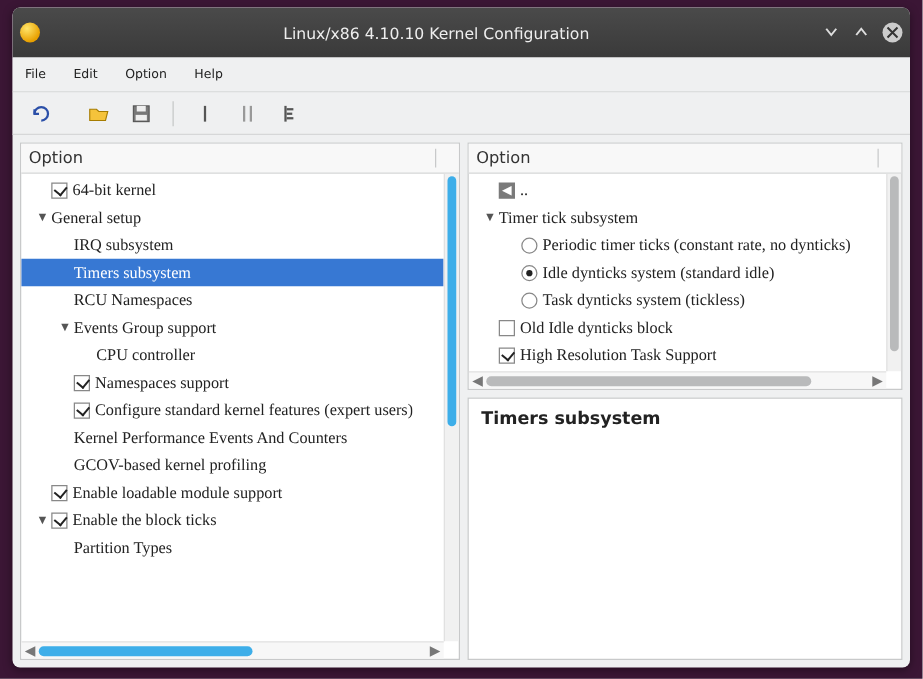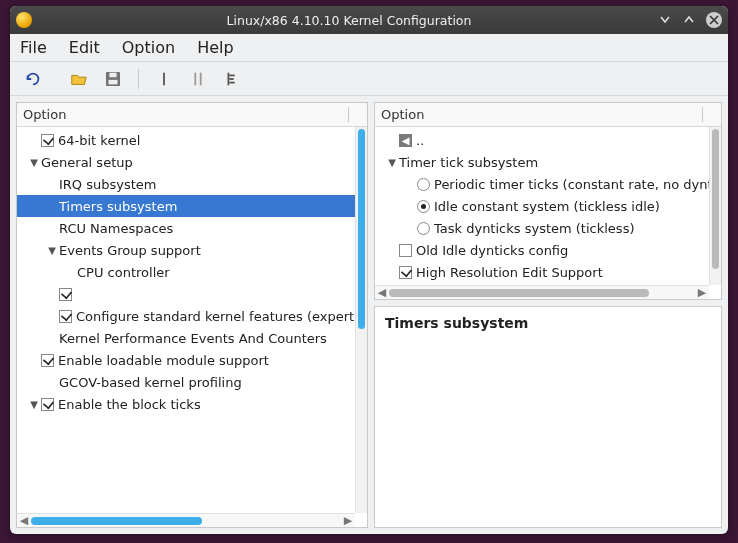--- a/index.html
+++ b/index.html
@@ -19,21 +19,21 @@
     left: 10px; top: 6px;
     width: 718px; height: 528px;
     background: #eff0f1;
     border-radius: 6px;
     box-shadow: 0 2px 8px rgba(0,0,0,0.4);
     display: flex;
     flex-direction: column;
     overflow: hidden;
   }
   .titlebar {
-    height: 28px;
+    height: 40px;
     background: linear-gradient(#4a4a4a,#3a3a3a);
     color: #eee;
     display: flex;
     align-items: center;
     padding: 0 6px;
     font-size: 12.5px;
   }
   .titlebar .app-ico {
     width: 16px; height: 16px;
     border-radius: 50%;
@@ -46,21 +46,21 @@
   .win-btn { width: 14px; height: 14px; display:flex; align-items:center; justify-content:center; color:#ddd; cursor:pointer; }
   .win-btn svg { width:14px; height:14px; }
   .win-close { width:16px;height:16px; border-radius:50%; background:#ccc; display:flex;align-items:center;justify-content:center; }
   .win-close svg{width:10px;height:10px;}
   .menubar {
     height: 28px;
     background:#eff0f1;
     display:flex; align-items:center;
     padding:0 10px; gap:22px;
     border-bottom:1px solid #d6d7d8;
-    font-size:16px;
+    font-size:10px;
   }
   .menubar span{cursor:pointer;}
   .toolbar {
     height: 34px;
     background:#eff0f1;
     display:flex; align-items:center;
     padding:0 8px; gap:4px;
     border-bottom:1px solid #d6d7d8;
   }
   .tbtn {
@@ -91,21 +91,21 @@
     padding:6px 10px;
   }
   .col-header{
     height:24px; border-bottom:1px solid #d6d7d8;
     padding:0 6px; display:flex; align-items:center;
     font-size:13px; color:#333;
     background:#f8f8f8;
     position:relative;
   }
   .col-header .hgrip{position:absolute;right:18px;top:4px;bottom:4px;width:1px;background:#c8c9ca;}
-  .tree-wrap{flex:1; position:relative; overflow:hidden;}
+  .tree-wrap{flex:1; position:relative; overflow:hidden;font-family:Liberation Serif, serif;}
   .tree{
     position:absolute; inset:0 12px 14px 0;
     overflow:hidden;
     padding:2px 0;
   }
   .row{
     display:flex; align-items:center;
     height:22px; padding-left:4px;
     white-space:nowrap;
     cursor:pointer;
@@ -273,48 +273,54 @@
             </div>
             <div class="row">
               <span class="indent" style="width: 42px;"></span>
               <span class="guide"></span>
               <span class="label">CPU controller</span>
             </div>
             <div class="row">
               <span class="indent" style="width: 24px;"></span>
               <span class="guide"></span>
               <span class="cb chk"></span>
+              <span class="label">Namespaces support</span>
             </div>
             <div class="row">
               <span class="indent" style="width: 24px;"></span>
               <span class="guide"></span>
               <span class="cb chk"></span>
               <span class="label">Configure standard kernel features (expert users)</span>
             </div>
             <div class="row">
               <span class="indent" style="width: 24px;"></span>
               <span class="guide"></span>
               <span class="label">Kernel Performance Events And Counters</span>
             </div>
             <div class="row">
+              <span class="indent" style="width: 24px;"></span>
+              <span class="guide"></span>
+              <span class="label">GCOV-based kernel profiling</span>
+            </div>
+            <div class="row">
               <span class="indent" style="width: 6px;"></span>
               <span class="guide"></span>
               <span class="cb chk"></span>
               <span class="label">Enable loadable module support</span>
-            </div>
-            <div class="row">
-              <span class="indent" style="width: 24px;"></span>
-              <span class="guide"></span>
-              <span class="label">GCOV-based kernel profiling</span>
             </div>
             <div class="row">
               <span class="indent" style="width: 6px;"></span>
               <span class="tw">▼</span>
               <span class="cb chk"></span>
               <span class="label">Enable the block ticks</span>
+            </div>
+            <div class="row">
+              <span class="indent" style="width: 24px;"></span>
+              <span class="guide"></span>
+              <span class="label">Partition Types</span>
             </div>
           </div>
         <div class="vscroll">
           <div class="vthumb" id="left-vthumb" style="top: 2px; height: 200px;"></div>
         </div>
         <div class="hscroll">
           <div class="arrow">◀</div>
           <div class="htrack">
               <div class="hthumb" id="left-hthumb" style="left: 0%; width: 55%;"></div>
             </div>
@@ -345,39 +351,39 @@
               <div class="row">
                 <span class="indent" style="width: 24px;"></span>
                 <span class="guide"></span>
                 <span class="rb"></span>
                 <span class="label">Periodic timer ticks (constant rate, no dynticks)</span>
               </div>
               <div class="row">
                 <span class="indent" style="width: 24px;"></span>
                 <span class="guide"></span>
                 <span class="rb chk"></span>
-                <span class="label">Idle constant system (tickless idle)</span>
+                <span class="label">Idle dynticks system (standard idle)</span>
               </div>
               <div class="row">
                 <span class="indent" style="width: 24px;"></span>
                 <span class="guide"></span>
                 <span class="rb"></span>
                 <span class="label">Task dynticks system (tickless)</span>
               </div>
               <div class="row">
                 <span class="indent" style="width: 6px;"></span>
                 <span class="guide"></span>
                 <span class="cb"></span>
-                <span class="label">Old Idle dynticks config</span>
+                <span class="label">Old Idle dynticks block</span>
               </div>
               <div class="row">
                 <span class="indent" style="width: 6px;"></span>
                 <span class="guide"></span>
                 <span class="cb chk"></span>
-                <span class="label">High Resolution Edit Support</span>
+                <span class="label">High Resolution Task Support</span>
               </div>
             </div>
           <div class="vscroll">
             <div class="vthumb gray" id="right-vthumb" style="top: 2px; height: 140px;"></div>
           </div>
           <div class="hscroll">
             <div class="arrow">◀</div>
             <div class="htrack">
                 <div class="hthumb gray" id="right-hthumb" style="left: 0%; width: 85%;"></div>
               </div>

